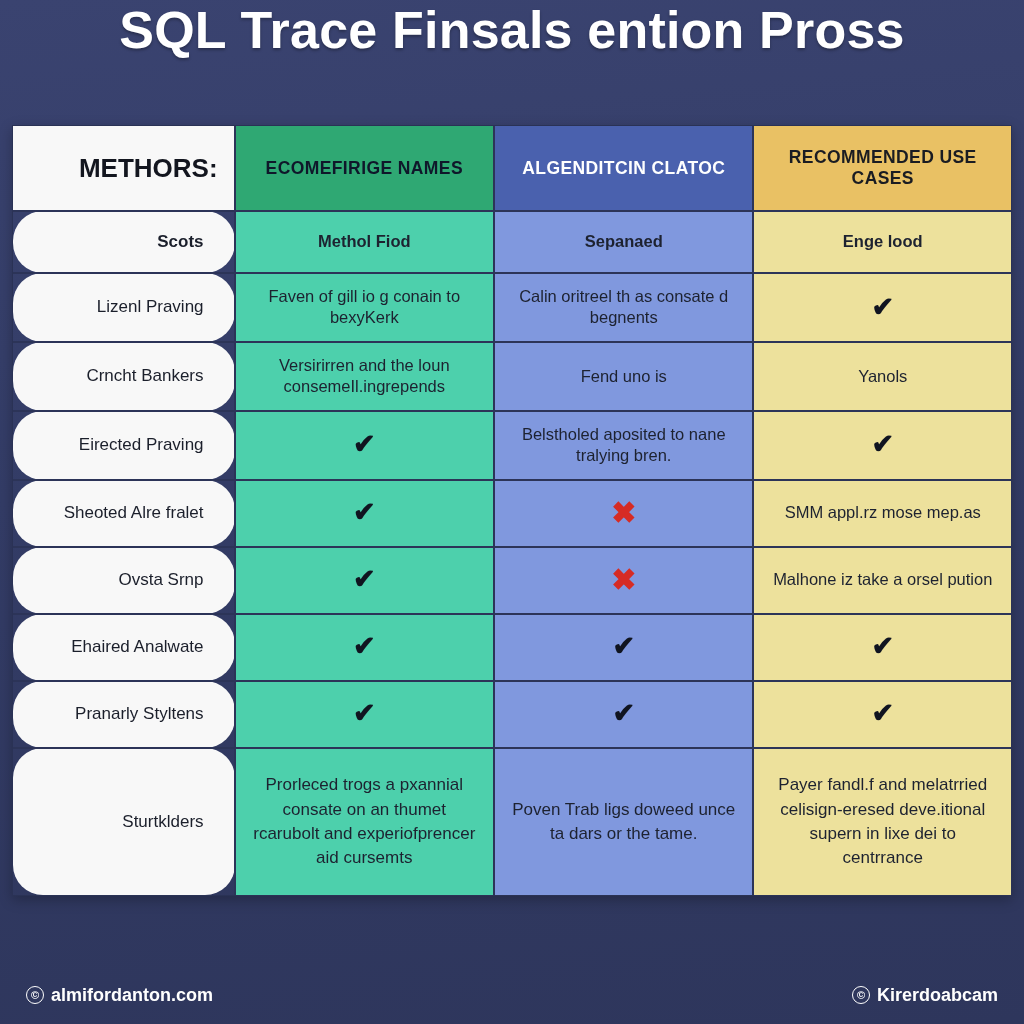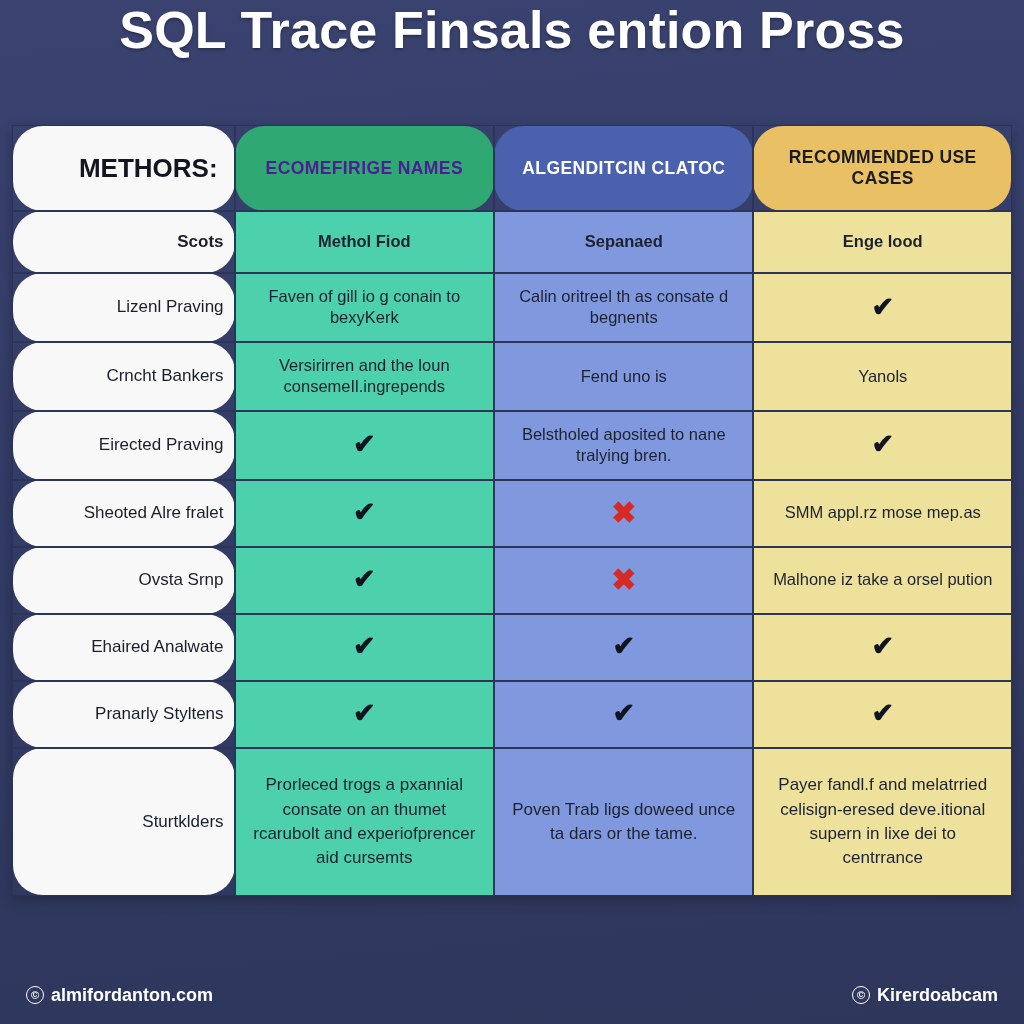--- a/index.html
+++ b/index.html
@@ -47,49 +47,48 @@
     height:85px;
     vertical-align:middle;
     text-align:center;
     font-size:17.5px;
     font-weight:bold;
     letter-spacing:0.4px;
     line-height:1.18;
     border-right:2px solid #2c3458;
     padding:4px 8px;
     text-transform:uppercase;
-    border-radius:30px;
   }
   th.h-methods {
     background:#f8f8f8;
     color:#13161f;
     text-align:right;
     font-size:26px;
     letter-spacing:0px;
     padding-right:16px;
   }
-  th.h-green  { background:#2fa873; color:#4c1d95; }
+  th.h-green  { background:#2fa873; color:#0f172a; }
   th.h-blue   { background:#4a61ae; color:#ffffff; }
   th.h-yellow { background:#e9c164; color:#1a1c22; border-right:none; }
 
   tbody td {
     vertical-align:middle;
     text-align:center;
     font-size:16.5px;
     line-height:1.3;
     padding:12px 14px;
     border-top:2px solid #2c3458;
     border-right:2px solid #2c3458;
     color:#1d2230;
   }
   tbody td.c-label {
     background:#f8f8f8;
     text-align:right;
     color:#1b1f2b;
-    padding-right:10px;
+    padding-right:30px;
     font-size:17px;
     border-radius:30px;
   }
   tbody tr.row-sub td.c-label { font-weight:bold; }
   tbody td.c-green  { background:#4dd0ac; }
   tbody td.c-blue   { background:#8098de; }
   tbody td.c-yellow { background:#ede19c; border-right:none; }
 
   tr.row-sub td { height:62px; font-weight:bold; padding-top:6px; padding-bottom:6px; }
   tr.row-std td { height:67px; }

